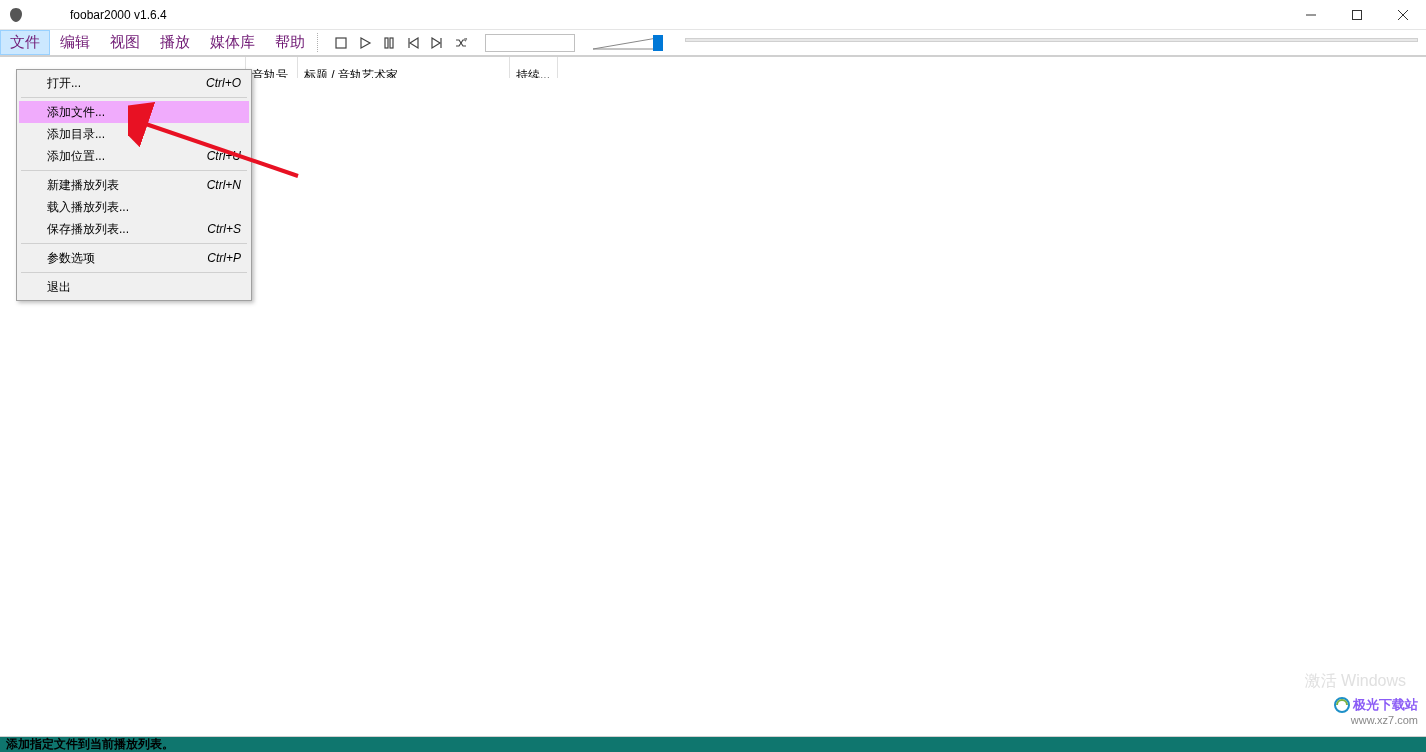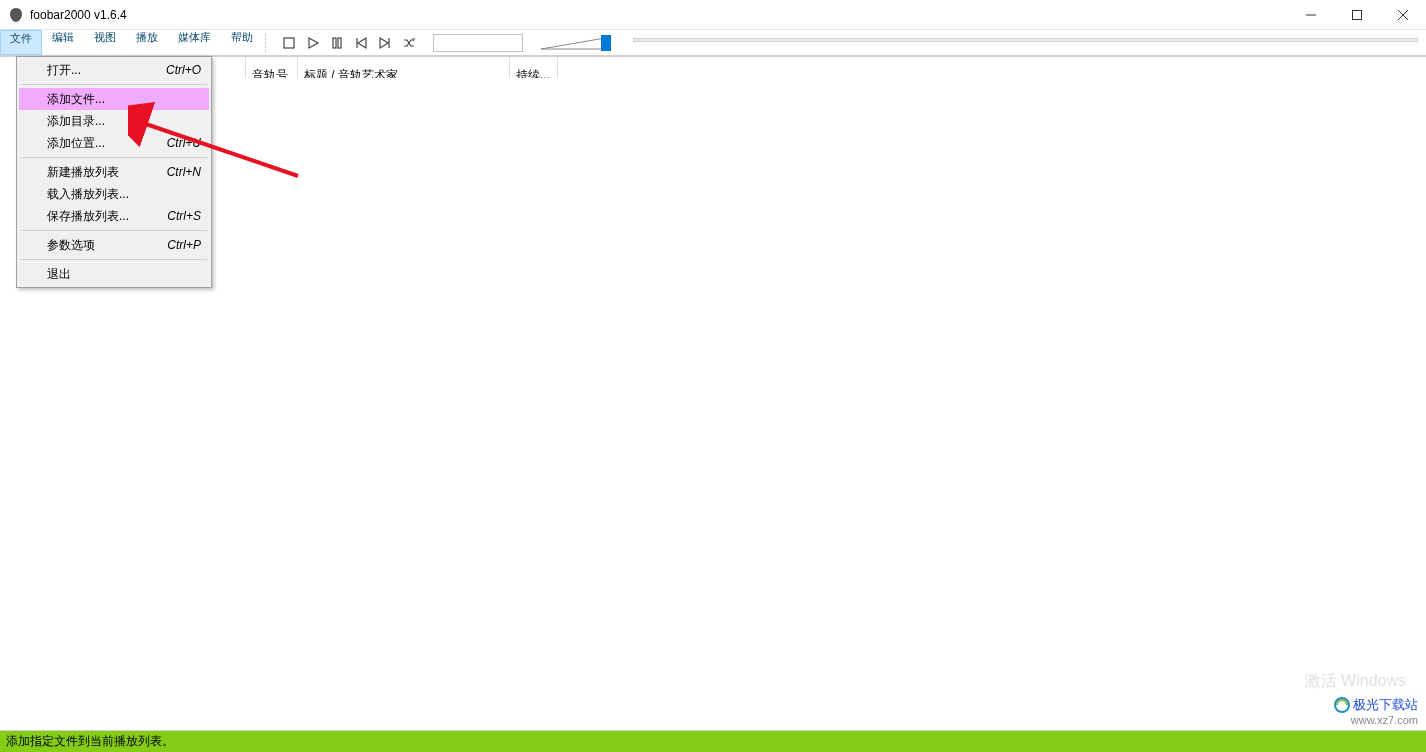--- a/index.html
+++ b/index.html
@@ -1,56 +1,56 @@
 <!DOCTYPE html>
 <html><head>
 <meta charset="utf-8">
 <style>
 * { margin: 0; padding: 0; box-sizing: border-box; font-family: "Microsoft YaHei", "Segoe UI", Tahoma, sans-serif; }
 body { width: 1426px; height: 752px; background: #fff; overflow: hidden; position: relative; font-size: 12px; }
 
-.titlebar { height: 30px; background: #fff; border-bottom: 1px solid #e5e5e5; display: flex; align-items: center; padding-left: 8px; }
+.titlebar { height: 30px; background: #fff; border-bottom: 1px solid #e5e5e5; display: flex; align-items: center; padding-left: 8px; gap: 40px; }
 .titlebar .app-icon { width: 16px; height: 16px; margin-right: 6px; display:flex; align-items:center; justify-content:center; }
 .titlebar .title { font-size: 12px; color: #000; }
 .win-controls { margin-left: auto; display: flex; }
 .win-controls .wc { width: 46px; height: 30px; display:flex; align-items:center; justify-content:center; }
 .win-controls .wc svg { stroke:#333; }
 
 .menubar { height: 26px; background: #fff; border-bottom: 1px solid #d0d0d0; display: flex; align-items: stretch; }
-.menu-item { padding: 0 10px; display:flex; font-size: 11px; color:#0c4a6e; }
+.menu-item { padding: 0 10px; display:flex; align-items:center; font-size: 15px; color:#701a75; }
 .menu-item.active { background: #cce8ff; border:1px solid #99d1ff; padding:0 9px; }
 
 .tool-sep { width:4px; border-left:1px dotted #b0b0b0; margin:3px 2px; }
 
 .toolbar-right { display:flex; align-items:center; padding-left:6px; height:26px; }
 .tbtn { width:20px; height:20px; margin:0 2px; display:flex; align-items:center; justify-content:center; }
 .tbtn svg { stroke:#444; fill:none; stroke-width:1.2; }
 
 .vol-track { position:relative; width:70px; height:20px; margin:0 6px; }
 .vol-track svg { position:absolute; left:0; top:0; }
 .vol-thumb { position:absolute; top:2px; width:10px; height:16px; background:#0078d7; }
 
 .seek { flex:1; height:20px; margin:0 8px; display:flex; align-items:center; }
 .seek-track { width:100%; height:4px; background:#e8e8e8; border:1px solid #d0d0d0; }
 
 .columns { height:38px; border-top:1px solid #d0d0d0; border-bottom:1px solid #d0d0d0; background:#fff; display:flex; align-items:stretch; font-size:12px; }
 .col { border-right:1px solid #e0e0e0; display:flex; align-items:center; padding:0 6px; }
 
-.dropdown { position:absolute; left:16px; top:56px; width:196px; background:#f0f0f0; border:1px solid #a0a0a0; box-shadow:2px 2px 4px rgba(0,0,0,.25); padding:2px; }
+.dropdown { position:absolute; left:16px; top:69px; width:236px; background:#f0f0f0; border:1px solid #a0a0a0; box-shadow:2px 2px 4px rgba(0,0,0,.25); padding:2px; }
 .dd-item { height:22px; display:flex; align-items:center; padding:0 8px 0 28px; font-size:12px; color:#000; position:relative; }
 .dd-item.highlight { background:#f0abfc; }
 .dd-shortcut { margin-left:auto; padding-left:18px; color:#000;font-style:italic; }
 .dd-sep { height:1px; background:#d0d0d0; margin:3px 2px; }
 
-.statusbar { position:absolute; left:0; bottom:0; right:0; height:22px; border-top:1px solid #d0d0d0; background:#84cc16; display:flex; align-items:center; padding:0 6px; font-size:12px; }
+.statusbar { position:absolute; left:0; bottom:0; right:0; height:16px; border-top:1px solid #d0d0d0; background:#0f766e; display:flex; align-items:center; padding:0 6px; font-size:12px;font-weight:bold; }
 
 .arrow { position:absolute; left:128px; top:96px; pointer-events:none; }
 
 .watermark { position:absolute; right:8px; bottom:26px; font-size:11px; color:#666; text-align:right; }
-.watermark .wm1 { color:#1d4ed8; font-weight:normal; font-size:13px; display:flex; align-items:center; justify-content:flex-end; }
+.watermark .wm1 { color:#8b5cf6; font-weight:bold; font-size:13px; display:flex; align-items:center; justify-content:flex-end; }
 .watermark .wm2 { color:#888; font-size:11px; }
 
 .content-area { position:absolute; left:0; top:78px; right:0; bottom:22px; background:#fff; }
 
 .search-box { width:90px; height:18px; border:1px solid #c0c0c0; margin:0 4px; background:#fff; }
 
 .watermark-activate { position:absolute; right:20px; bottom:60px; color:#e0e0e0; font-size:16px; }
 </style>
 </head>
 <body>

